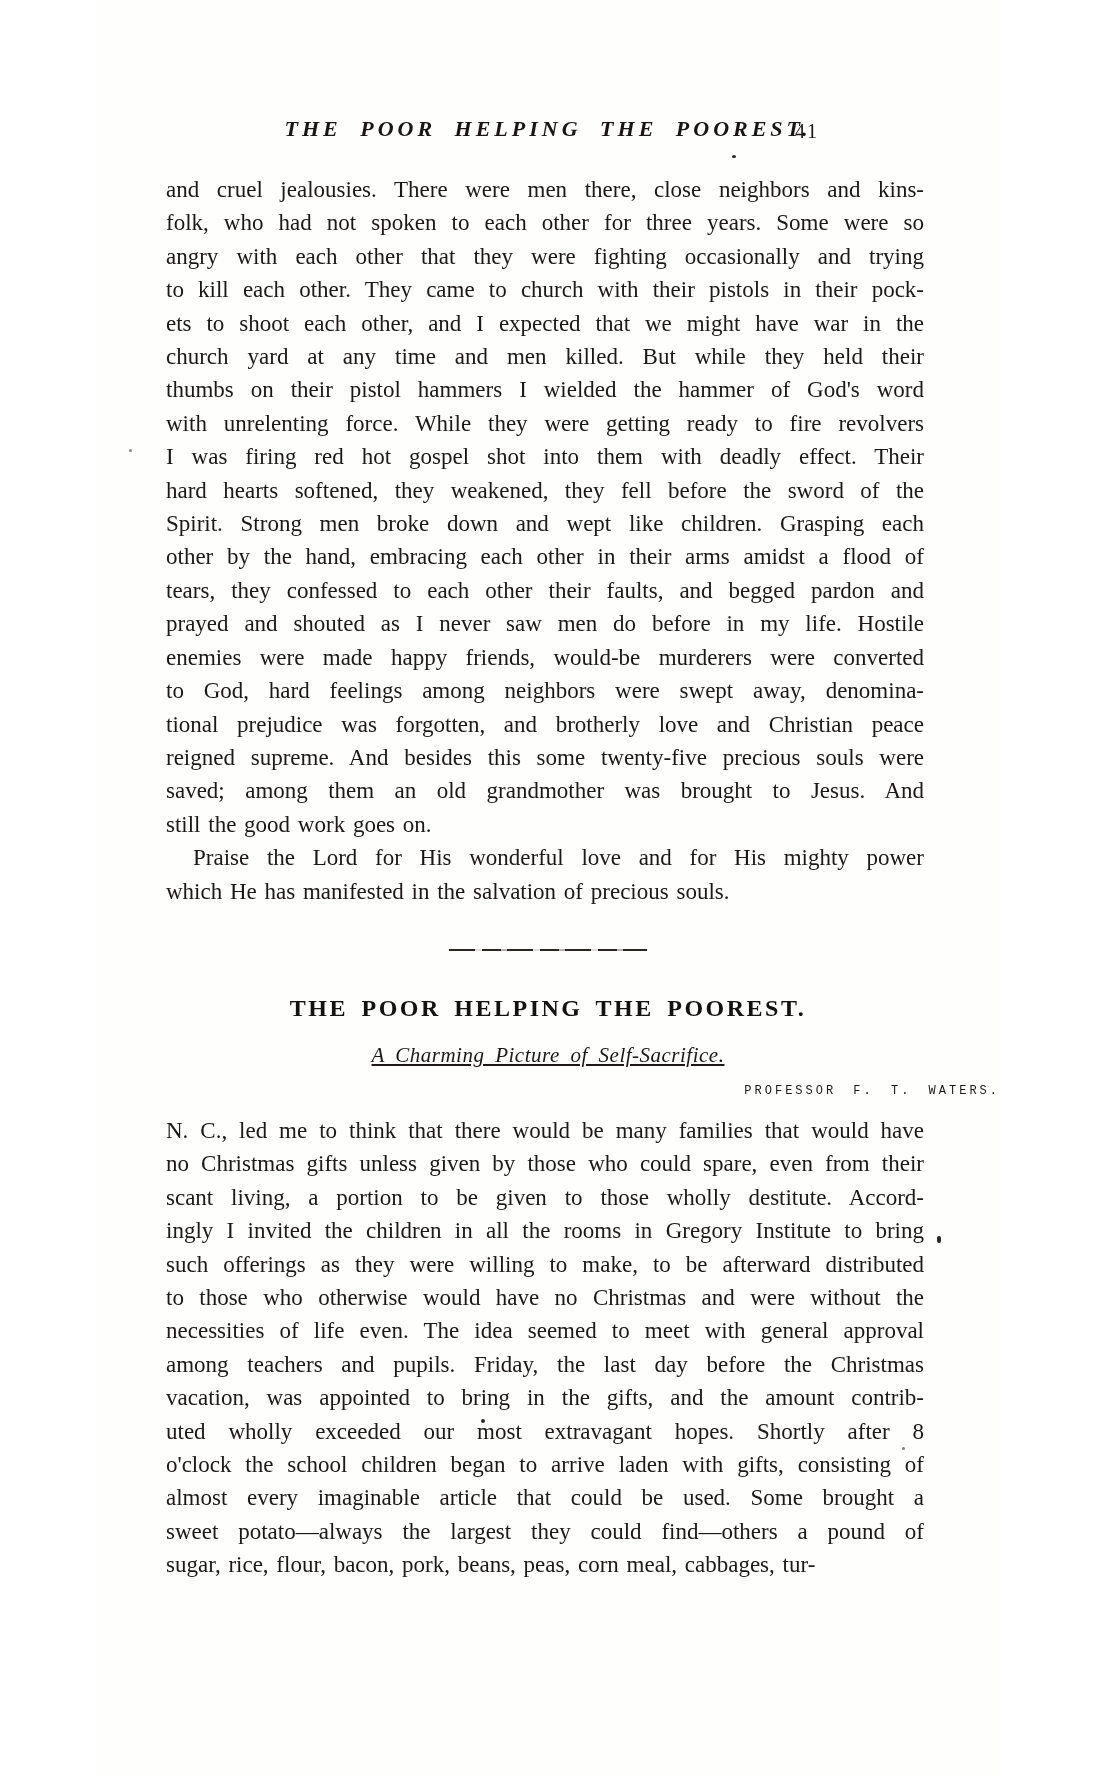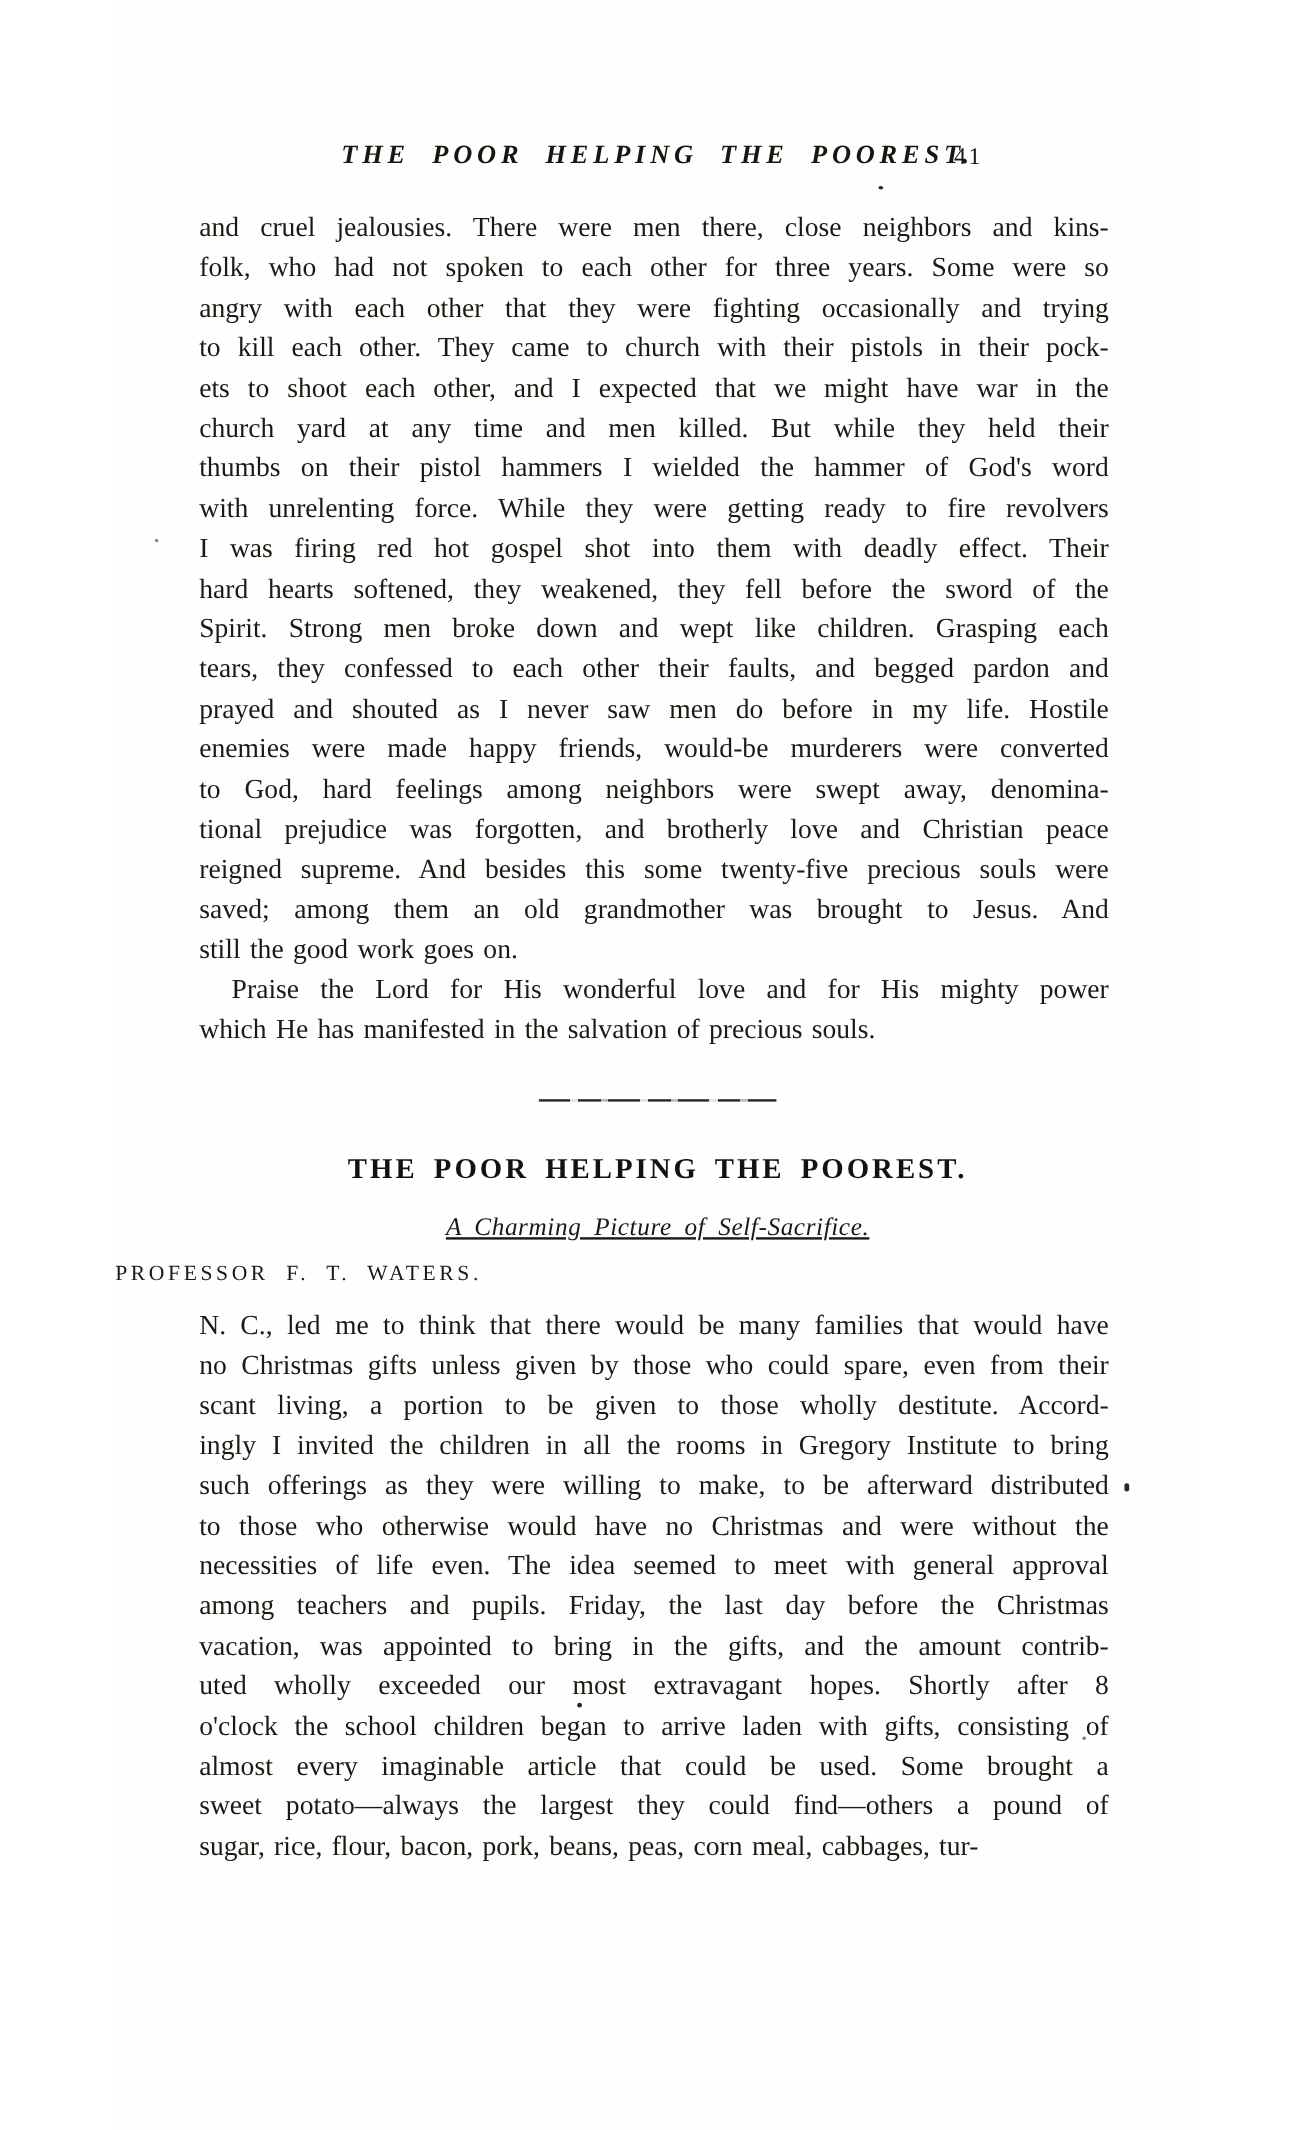--- a/index.html
+++ b/index.html
@@ -87,24 +87,25 @@
     margin-top: 21px;
     text-align: center;
     font-style: italic;
     font-size: 21px;
     word-spacing: 5px;
     letter-spacing: 0.5px;
     text-decoration: underline;
   }
   .article-byline {
     margin-top: 16px;
-    text-align: left;
-    font-size: 18px;
+    text-align: right;
+    font-size: 12px;
     letter-spacing: 3px;
     word-spacing: 7px;
+    font-family: Liberation Mono, monospace;
   }
   .article-block { margin-top: 16px; }
   
   .artifact {
     position: absolute;
     background: #2b2824;
     border-radius: 50%;
   }
   .artifact.a1 { left: 636px; top: 155px; width: 4px; height: 3px; }
   .artifact.a2 { left: 33px;  top: 449px; width: 3px; height: 3px; opacity: .55; }
@@ -128,20 +129,21 @@
         <div class="line">folk, who had not spoken to each other for three years. Some were so</div>
         <div class="line">angry with each other that they were fighting occasionally and trying</div>
         <div class="line">to kill each other. They came to church with their pistols in their pock-</div>
         <div class="line">ets to shoot each other, and I expected that we might have war in the</div>
         <div class="line">church yard at any time and men killed. But while they held their</div>
         <div class="line">thumbs on their pistol hammers I wielded the hammer of God's word</div>
         <div class="line">with unrelenting force. While they were getting ready to fire revolvers</div>
         <div class="line">I was firing red hot gospel shot into them with deadly effect. Their</div>
         <div class="line">hard hearts softened, they weakened, they fell before the sword of the</div>
         <div class="line">Spirit. Strong men broke down and wept like children. Grasping each</div>
+        <div class="line">other by the hand, embracing each other in their arms amidst a flood of</div>
         <div class="line">tears, they confessed to each other their faults, and begged pardon and</div>
         <div class="line">prayed and shouted as I never saw men do before in my life. Hostile</div>
         <div class="line">enemies were made happy friends, would-be murderers were converted</div>
         <div class="line">to God, hard feelings among neighbors were swept away, denomina-</div>
         <div class="line">tional prejudice was forgotten, and brotherly love and Christian peace</div>
         <div class="line">reigned supreme. And besides this some twenty-five precious souls were</div>
         <div class="line">saved; among them an old grandmother was brought to Jesus. And</div>
         <div class="line last">still the good work goes on.</div>
       </div>
       <div class="paragraph">

